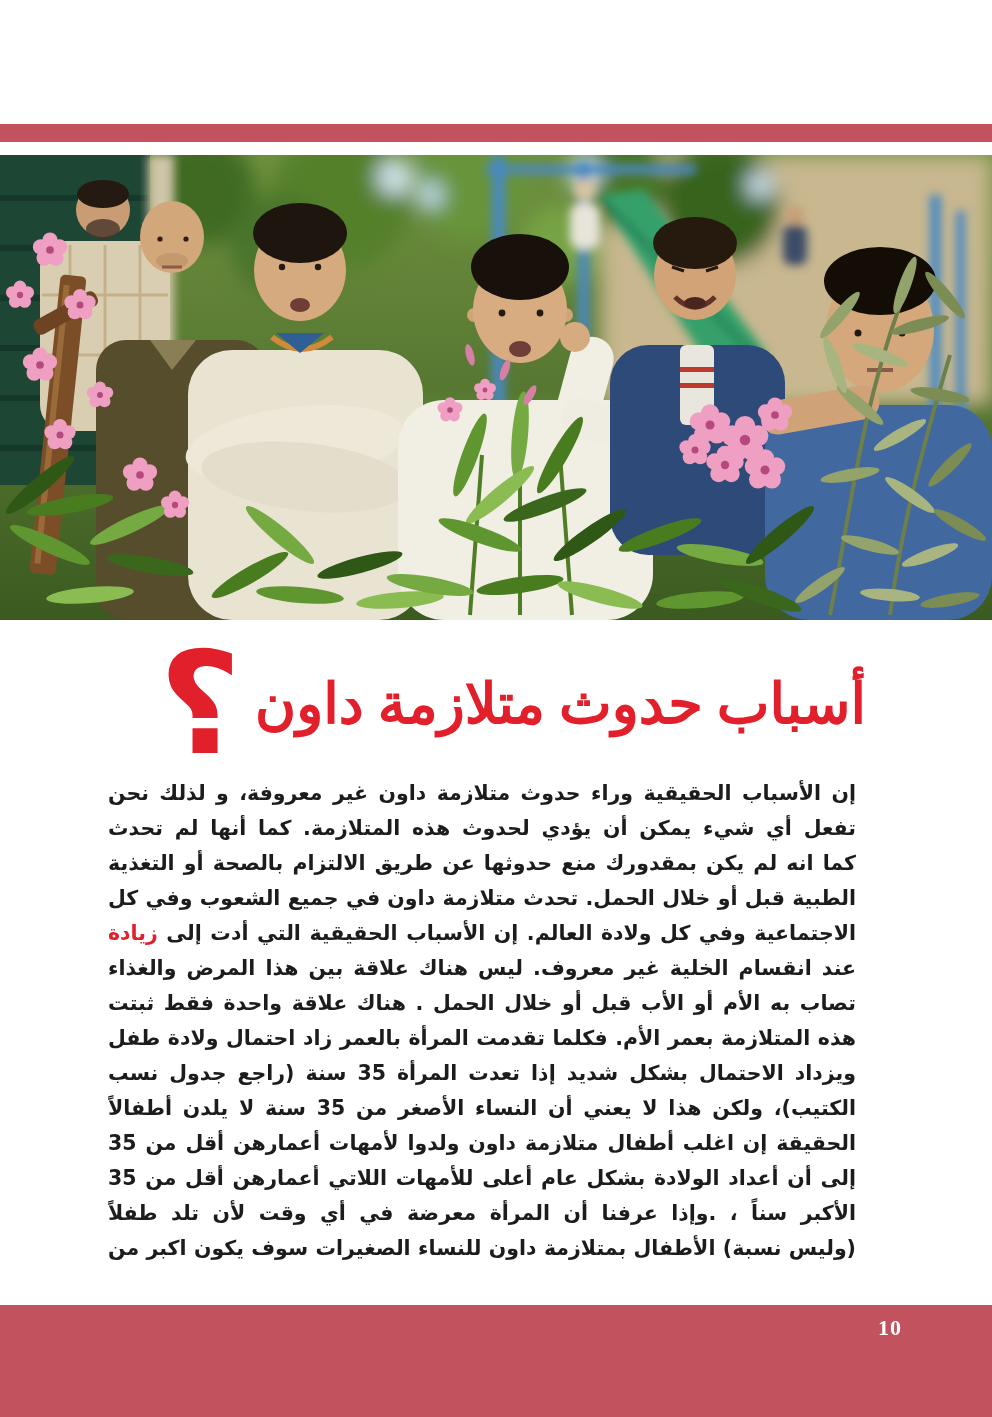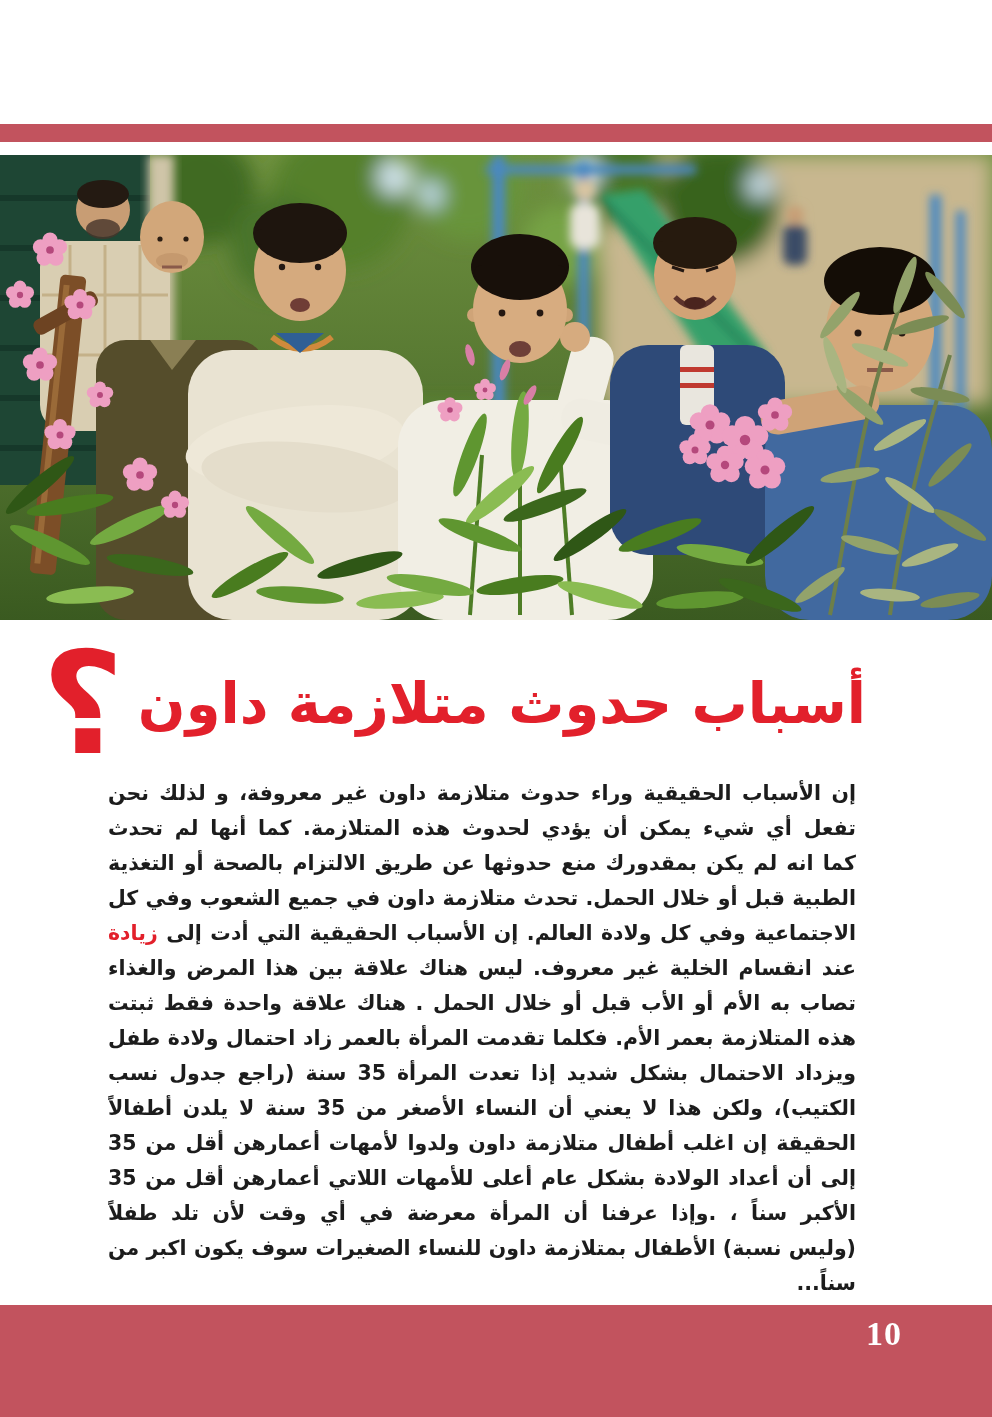--- a/index.html
+++ b/index.html
@@ -16,41 +16,41 @@
   }
   .top-bar{position:absolute;left:0;top:124px;width:992px;height:18px;background:var(--bar-red);}
   .photo-wrap{position:absolute;left:0;top:155px;width:992px;height:465px;overflow:hidden;background:#4f7a2c;}
   .photo-wrap svg{display:block;}
   .heading-block{
     position:absolute;top:642px;right:126px;height:140px;
     direction:rtl;display:flex;align-items:flex-start;
   }
   .heading-text{
     font-weight:bold;color:var(--accent-red);
-    font-size:56px;line-height:124px;white-space:nowrap;
+    font-size:56px;line-height:124px;white-space:nowrap;font-family:Liberation Serif, serif;
   }
   .heading-qmark{
     font-weight:bold;color:var(--accent-red);
     font-size:142px;line-height:124px;margin-left:4px;margin-right:14px;
   }
   .body-text{
     position:absolute;left:108px;top:776px;width:748px;
     direction:rtl;color:var(--ink);font-weight:bold;
   }
   .tline{
     font-size:20.5px;line-height:35px;height:35px;overflow:hidden;
     text-align:justify;text-align-last:justify;
   }
   .tline.last{text-align:right;text-align-last:right;}
   .red-text{color:var(--accent-red);}
   .bottom-bar{position:absolute;left:0;top:1305px;width:992px;height:112px;background:var(--bar-red);}
   .page-number{
     position:absolute;top:10px;right:90px;color:#ffffff;
     font-family:"Liberation Serif","DejaVu Serif",serif;
-    font-size:34px;font-weight:bold;letter-spacing:1px;
+    font-size:22px;font-weight:bold;letter-spacing:1px;
   }
 </style>
 </head>
 <body>
 
 <div class="top-bar"></div>
 
 <div class="photo-wrap">
 <svg width="992" height="465" viewBox="0 0 992 465" xmlns="http://www.w3.org/2000/svg">
   <defs>
@@ -298,18 +298,17 @@
     <div class="tline"><span class="">الاجتماعية وفي كل ولادة العالم. إن الأسباب الحقيقية التي أدت إلى </span><span class="red-text">زيادة الكروموسوم رقم 21</span></div>
     <div class="tline"><span class="">عند انقسام الخلية غير معروف. ليس هناك علاقة بين هذا المرض والغذاء ولا أي مرض قد</span></div>
     <div class="tline"><span class="">تصاب به الأم أو الأب قبل أو خلال الحمل . هناك علاقة واحدة فقط ثبتت علمياً وهي ارتباط</span></div>
     <div class="tline"><span class="">هذه المتلازمة بعمر الأم. فكلما تقدمت المرأة بالعمر زاد احتمال ولادة طفل بمتلازمة داون،</span></div>
     <div class="tline"><span class="">ويزداد الاحتمال بشكل شديد إذا تعدت المرأة 35 سنة (راجع جدول نسب الإصابة في الملحق آخر</span></div>
     <div class="tline"><span class="">الكتيب)، ولكن هذا لا يعني أن النساء الأصغر من 35 سنة لا يلدن أطفالاً بمتلازمة داون، بل في</span></div>
     <div class="tline"><span class="">الحقيقة إن اغلب أطفال متلازمة داون ولدوا لأمهات أعمارهن أقل من 35 سنة ويعزى ذلك</span></div>
     <div class="tline"><span class="">إلى أن أعداد الولادة بشكل عام أعلى للأمهات اللاتي أعمارهن أقل من 35 مقارنة بالنساء</span></div>
     <div class="tline"><span class="">الأكبر سناً ، .وإذا عرفنا أن المرأة معرضة في أي وقت لأن تلد طفلاً بمتلازمة داون فإن عدد</span></div>
     <div class="tline"><span class="">(وليس نسبة) الأطفال بمتلازمة داون للنساء الصغيرات سوف يكون اكبر من النساء الأكبر</span></div>
-    <div class="tline last"><span class="">سناً...</span></div>
   </div>
 
 <div class="bottom-bar">
   <span class="page-number">10</span>
 </div>
 
 </body></html>

